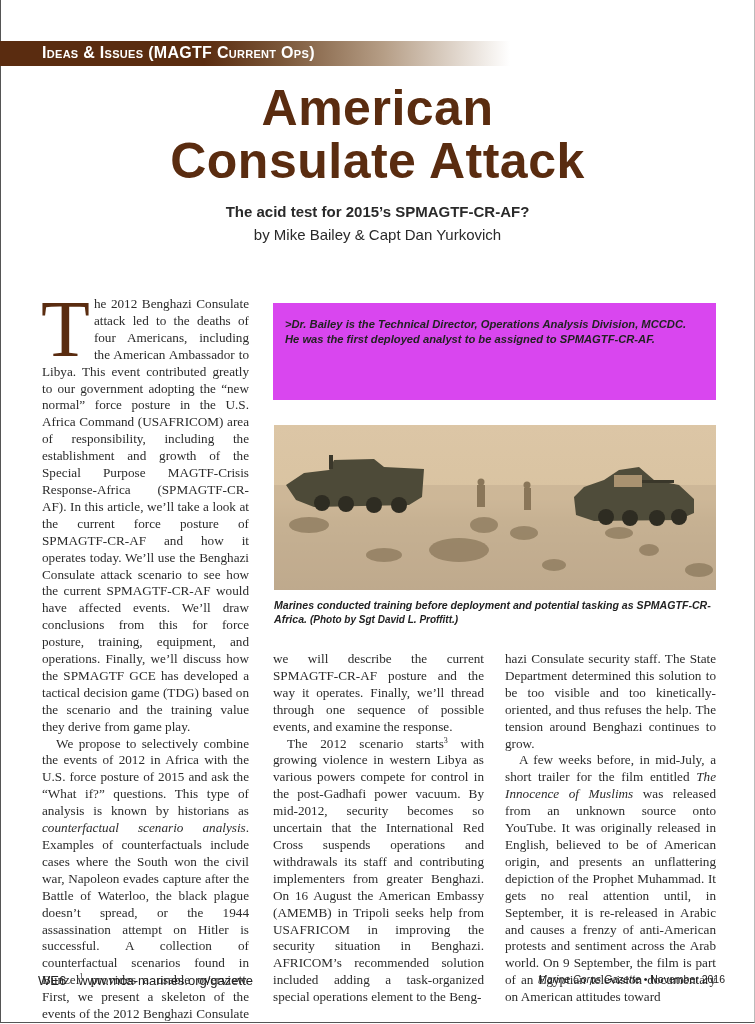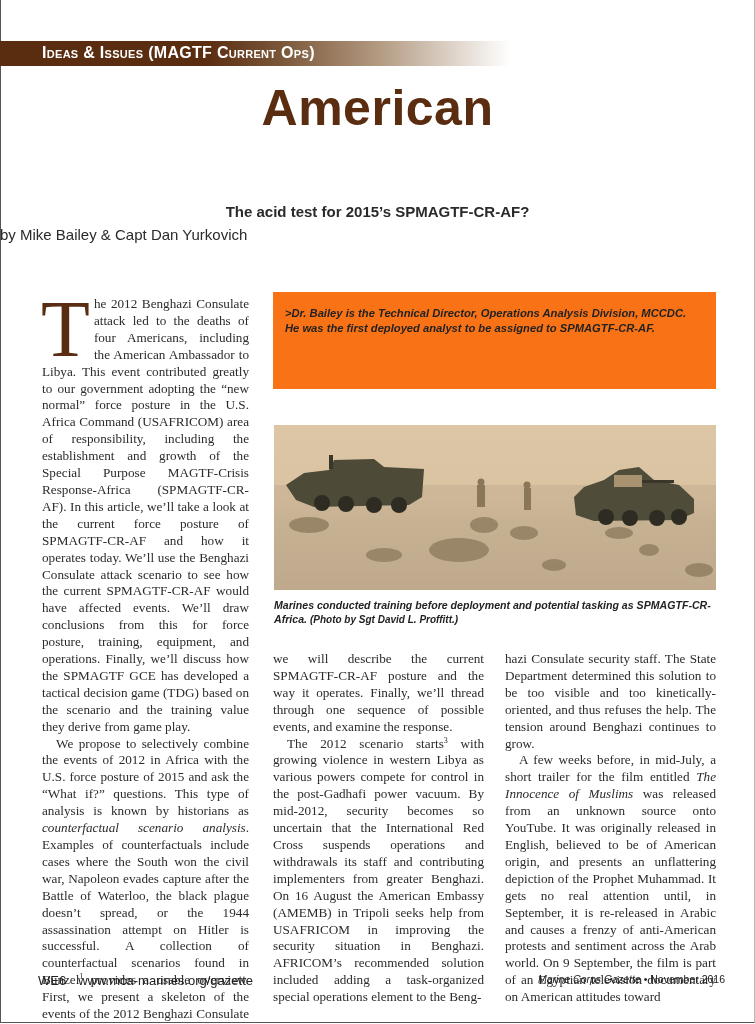--- a/index.html
+++ b/index.html
@@ -3,22 +3,22 @@
 <meta charset="utf-8">
 <style>
   html, body { margin:0; padding:0; background:#ffffff; }
   body { width:755px; height:1024px; position:relative; overflow:hidden; font-family:"Liberation Serif", serif; color:#2a2a2a; }
   .frame { position:absolute; left:0; top:0; width:753px; height:1022px; border-left:1px solid #555; border-right:1px solid #bbb; border-bottom:1px solid #555; }
   .section-bar { position:absolute; left:0; top:41px; width:510px; height:25px;
     background:linear-gradient(to right, #5a2c10 0%, #5a2c10 40%, #7a5638 55%, #b59d85 75%, #ffffff 100%); }
   .section-label { position:absolute; left:42px; top:44px; font-family:"Liberation Sans", sans-serif; font-weight:bold; color:#fff; font-size:16px; font-variant:small-caps; letter-spacing:0.3px; }
   .title { position:absolute; left:0; width:755px; top:82px; text-align:center; font-family:"Liberation Sans", sans-serif; font-weight:bold; color:#5a2c10; font-size:50px; line-height:53px; letter-spacing:0.5px; }
   .subtitle { position:absolute; left:0; width:755px; top:203px; text-align:center; font-family:"Liberation Sans", sans-serif; font-weight:bold; color:#2a2a2a; font-size:15px; }
-  .byline { position:absolute; left:0; width:755px; top:226px; font-family:"Liberation Sans", sans-serif; color:#2a2a2a; font-size:15px; }
-  .bio-box { position:absolute; left:273px; top:292px; width:443px; height:97px; background:#f97316; box-sizing:border-box; padding:14px 14px 0 12px; font-family:"Liberation Sans", sans-serif; font-style:italic; font-weight:bold; font-size:11.2px; line-height:14.5px; color:#222; }
+  .byline { position:absolute; left:0; width:755px; top:226px; text-align:center; font-family:"Liberation Sans", sans-serif; color:#2a2a2a; font-size:15px; }
+  .bio-box { position:absolute; left:273px; top:303px; width:443px; height:97px; background:#d946ef; box-sizing:border-box; padding:14px 14px 0 12px; font-family:"Liberation Sans", sans-serif; font-style:italic; font-weight:bold; font-size:11.2px; line-height:14.5px; color:#222; }
   .bio-box p { margin:0 0 9px 0; }
   .photo { position:absolute; left:274px; top:425px; width:442px; height:165px; overflow:hidden; }
   .caption { position:absolute; left:274px; top:598px; width:446px; font-family:"Liberation Sans", sans-serif; font-style:italic; font-weight:bold; font-size:10.6px; line-height:14px; color:#222; }
   .caption .credit { font-size:10px; }
   .col { position:absolute; font-size:13.2px; line-height:16.9px; text-align:justify; color:#2b2b2b; }
   .col p { margin:0; }
   .col p.indent { text-indent:14px; }
   .col1 { left:42px; top:296px; width:207px; }
   .col2 { left:273px; top:651px; width:211px; }
   .col3 { left:505px; top:651px; width:211px; }
@@ -32,20 +32,21 @@
 </head>
 <body>
 
 <div class="frame"></div>
 
 <div class="section-bar"></div>
 <div class="section-label">Ideas &amp; Issues (MAGTF Current Ops)</div>
 
 <div class="title">
   <div>American</div>
+  <div>Consulate Attack</div>
 </div>
 <div class="subtitle">The acid test for 2015’s SPMAGTF-CR-AF?</div>
 <div class="byline">by Mike Bailey &amp; Capt Dan Yurkovich</div>
 
 <div class="bio-box">
   <p>&gt;Dr. Bailey is the Technical Director, Operations Analysis Division, MCCDC. He was the first deployed analyst to be assigned to SPMAGTF-CR-AF.</p>
 </div>
 
 <div class="photo">
   <svg width="442" height="165" viewBox="0 0 442 165">

